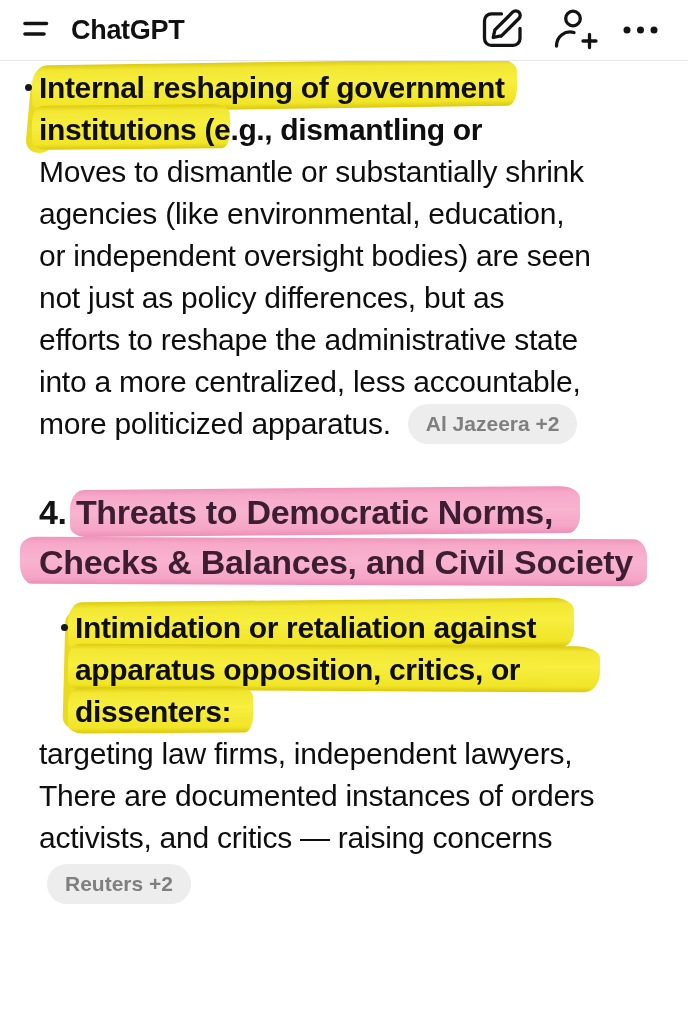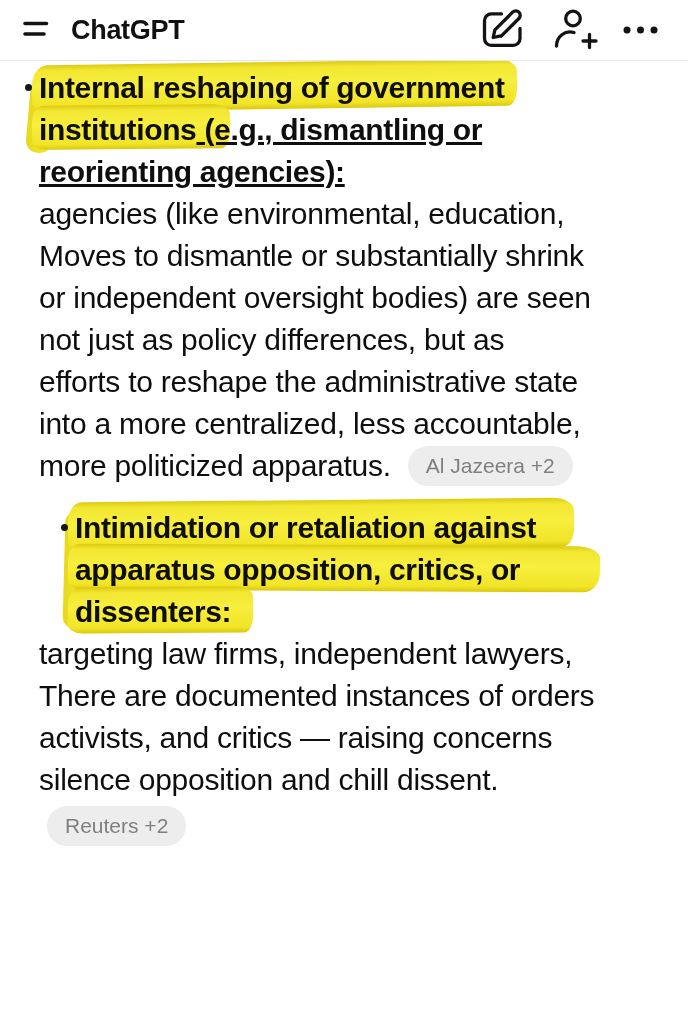--- a/index.html
+++ b/index.html
@@ -18,21 +18,21 @@
     padding:0 28px 0 22px; border-bottom:1.5px solid #e7e7e7; background:#fff;text-align:right;
   }
   .icon-btn{ background:none; border:none; padding:0; display:flex; align-items:center; cursor:pointer; }
   .app-title{ font-size:27px; font-weight:700; letter-spacing:-0.3px; margin-left:19px; color:#111; }
   .header-spacer{ flex:1; }
   .header-actions{ display:flex; align-items:center; gap:24px; }
   .ico{ stroke:#131313; fill:none; stroke-width:3.3; stroke-linecap:round; stroke-linejoin:round; }
   
   .content{ padding:6px 24px 0 39px; position:relative; }
   .line{ height:42px; line-height:42px; font-size:30px; letter-spacing:-0.25px; white-space:nowrap; }
-  .b{ font-weight:700; letter-spacing:-0.35px;text-decoration:underline; }
+  .b{ font-weight:700; letter-spacing:-0.35px; }
   .bullet-block{ position:relative; }
   .bdot{ position:absolute; left:-14px; top:17px; width:7px; height:7px; border-radius:50%; background:#161616; }
   
   .hl{ position:relative; display:inline-block; }
   .hl::before{
     content:""; position:absolute; z-index:-1;
     top:-3px; bottom:0; left:-7px; right:-10px;
     background:var(--y-grad);
     border-radius:12px 18px 9px 15px / 18px 10px 16px 9px;
     transform:rotate(-0.5deg);
@@ -51,21 +51,21 @@
   
   .heading{ margin-top:42px; margin-left:-10px; padding-left:10px; }
   .hline{ height:50px; line-height:50px; font-size:34px; font-weight:700; letter-spacing:-0.3px; white-space:nowrap; }
   .hnum{ color:#141414; }
   .ptext{ color:#3c1d31; }
   .bullet2{ margin-top:20px;margin-left:36px; }
   
   .pill{
     display:inline-block; height:40px; line-height:40px; padding:0 18px;
     border-radius:20px; background:#ededed; color:#7f7f7f;
-    font-size:21px; font-weight:400; letter-spacing:0; vertical-align:3px;
+    font-size:21px; font-weight:700; letter-spacing:0; vertical-align:3px;
     border:none; font-family:"Liberation Sans", sans-serif; cursor:pointer;
   }
   .pill-inline{ margin-left:17px; }
   .pill-row{ margin-top:5px; margin-left:8px; height:40px; }
 </style>
 </head>
 <body>
 
 <div class="header">
   <button class="icon-btn">
@@ -107,45 +107,47 @@
   </div>
 </div>
 
 <div class="content">
 
   <div class="bullet-block">
     <span class="bdot"></span>
     <div class="conn conn1"></div>
     <div class="line b"><span class="hl hl-y s-y1">Internal reshaping of government</span></div>
     <div class="line b"><span class="hl hl-y s-y2">institutions</span><span> (e.g., dismantling or</span></div>
-    <div class="line b">reorienting agencies):</div>
   </div>
 
   <div>
+    <div class="line">Moves to dismantle or substantially shrink</div>
     <div class="line">agencies (like environmental, education,</div>
-    <div class="line">Moves to dismantle or substantially shrink</div>
     <div class="line">or independent oversight bodies) are seen</div>
     <div class="line">not just as policy differences, but as</div>
     <div class="line">efforts to reshape the administrative state</div>
     <div class="line">into a more centralized, less accountable,</div>
     <div class="line"><span>more politicized apparatus.</span><button class="pill pill-inline">Al Jazeera +2</button></div>
   </div>
 
+  <div class="heading">
+    <div class="hline"><span class="hnum">4. </span><span class="hl hl-p s-p1 ptext">Threats to Democratic Norms,</span></div>
+    <div class="hline"><span class="hl hl-p s-p2 ptext">Checks &amp; Balances, and Civil Society</span></div>
+  </div>
 
   <div class="bullet-block bullet2">
     <span class="bdot"></span>
     <div class="conn conn2"></div>
     <div class="line b"><span class="hl hl-y s-y3">Intimidation or retaliation against</span></div>
     <div class="line b"><span class="hl hl-y s-y4">apparatus opposition, critics, or</span></div>
     <div class="line b"><span class="hl hl-y s-y5">dissenters:</span></div>
   </div>
 
   <div>
     <div class="line">targeting law firms, independent lawyers,</div>
     <div class="line">There are documented instances of orders</div>
     <div class="line">activists, and critics — raising concerns</div>
-    <div class="line">silence opposition and chill dissent.</div>
     <div class="pill-row">
       <button class="pill" style="vertical-align:0">Reuters +2</button>
     </div>
   </div>
 
 </div>
 
 </body></html>

